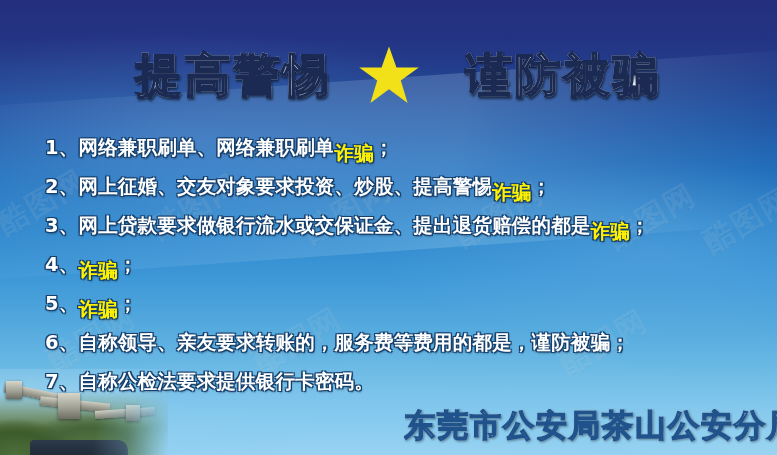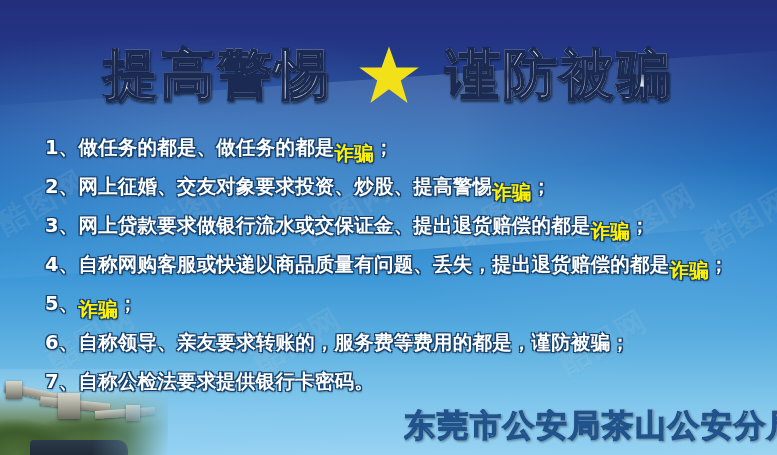--- a/index.html
+++ b/index.html
@@ -114,40 +114,41 @@
     position: absolute;
     left: 0; right: 0;
     top: 44px;
     height: 62px;
     display: flex;
     align-items: center;
     justify-content: center;
     gap: 26px;
   }
   .title-text {
-    font-size: 54px;
+    font-size: 46px;
     font-weight: bold;
     letter-spacing: 3px;
     line-height: 1;
     background: linear-gradient(180deg,
       #ffffff 0%,
       #f4f6f8 14%,
       #d2d8de 30%,
       #9aa4ae 46%,
       #7e8791 52%,
       #c9d1d8 62%,
       #f2f5f7 74%,
       #b9c2ca 88%,
       #8b949d 100%);
     -webkit-background-clip: text;
     background-clip: text;
     color: transparent;
     -webkit-text-stroke: 1.6px #1b2a52;
     paint-order: stroke fill;
     filter: drop-shadow(1px 2px 1px rgba(0,0,0,0.55));
+    margin-left: 20px;
   }
   .star-icon { display: block; }
 
   
   .lines {
     position: absolute;
     left: 0; right: 0;
     top: 128px;
   }
   .line {
@@ -247,42 +248,41 @@
         <polygon points="50,2 62,36 98,36 69,57 80,93 50,71 20,93 31,57 2,36 38,36" fill="#f2e019"></polygon>
       </svg>
     </span>
     <span class="title-text">谨防被骗</span>
   </div>
 
   <div class="lines">
 
     <div class="line">
       <span>1、</span>
-        <span>做任务的都是、做任务的都是</span>
+        <span>网络兼职刷单、网络兼职刷单</span>
         <span class="hl">诈骗</span>
         <span>；</span>
     </div>
 
     <div class="line">
       <span>2、</span>
         <span>网上征婚、交友对象要求投资、炒股、提高警惕</span>
         <span class="hl">诈骗</span>
         <span>；</span>
     </div>
 
     <div class="line">
       <span>3、</span>
         <span>网上贷款要求做银行流水或交保证金、提出退货赔偿的都是</span>
         <span class="hl">诈骗</span>
         <span>；</span>
     </div>
 
     <div class="line">
       <span>4、</span>
-        <span>自称网购客服或快递以商品质量有问题、丢失，提出退货赔偿的都是</span>
         <span class="hl">诈骗</span>
         <span>；</span>
     </div>
 
     <div class="line">
       <span>5、</span>
         <span class="hl">诈骗</span>
         <span>；</span>
     </div>
 

